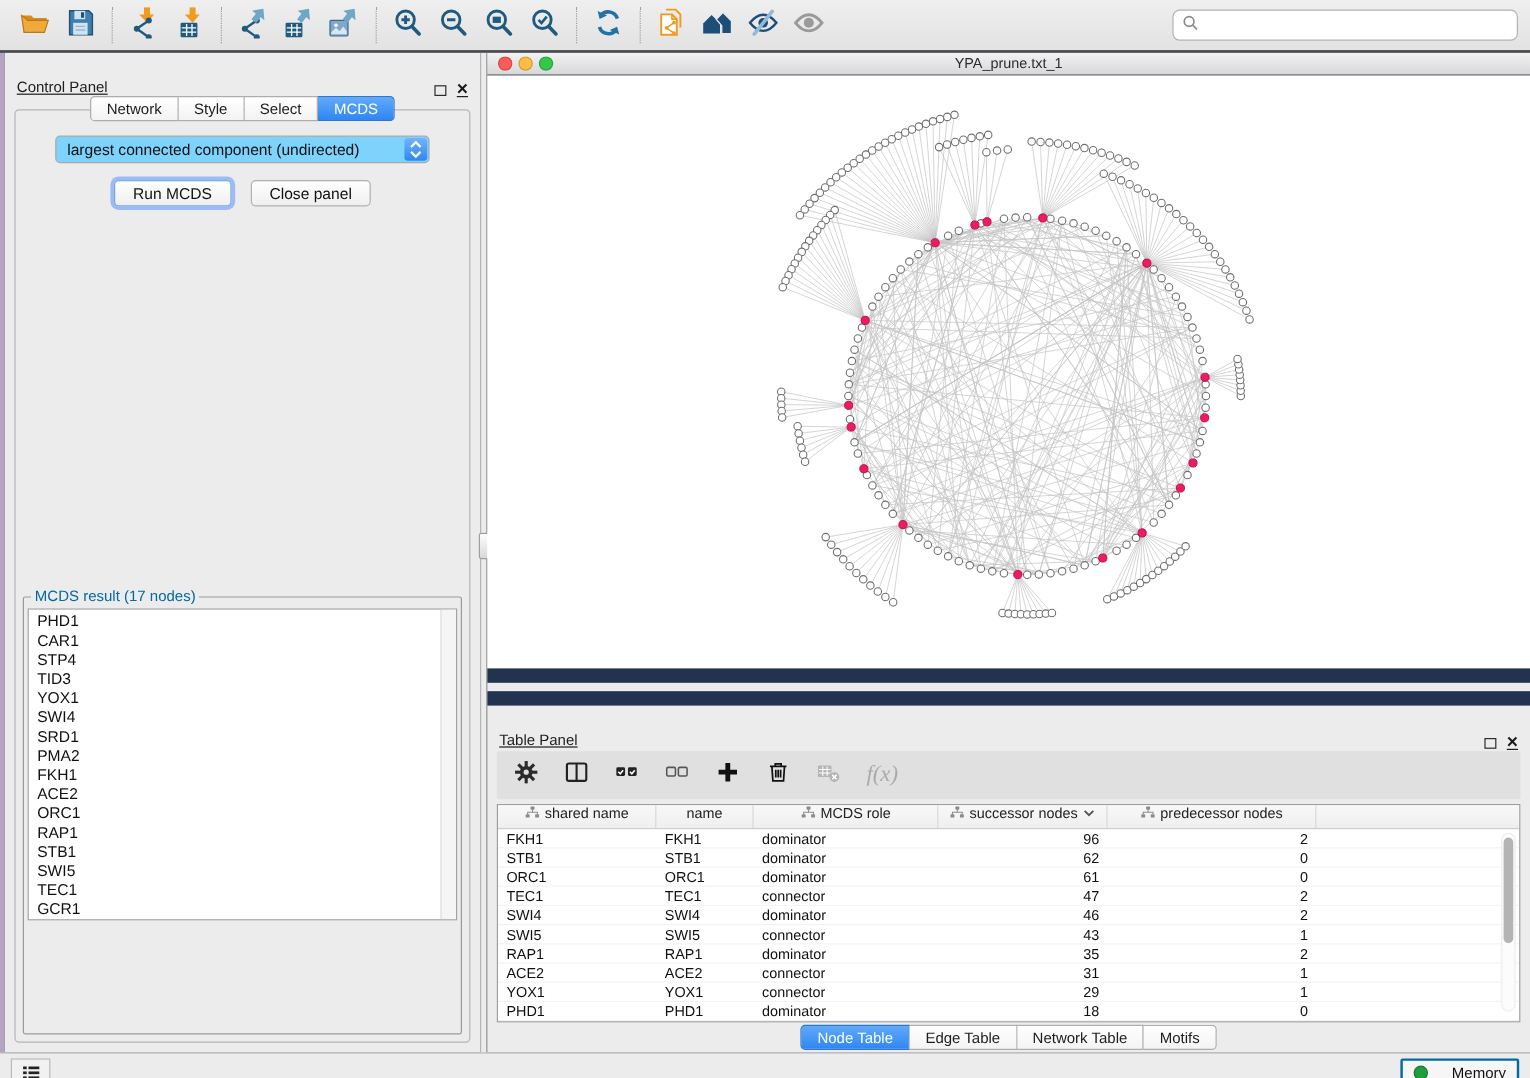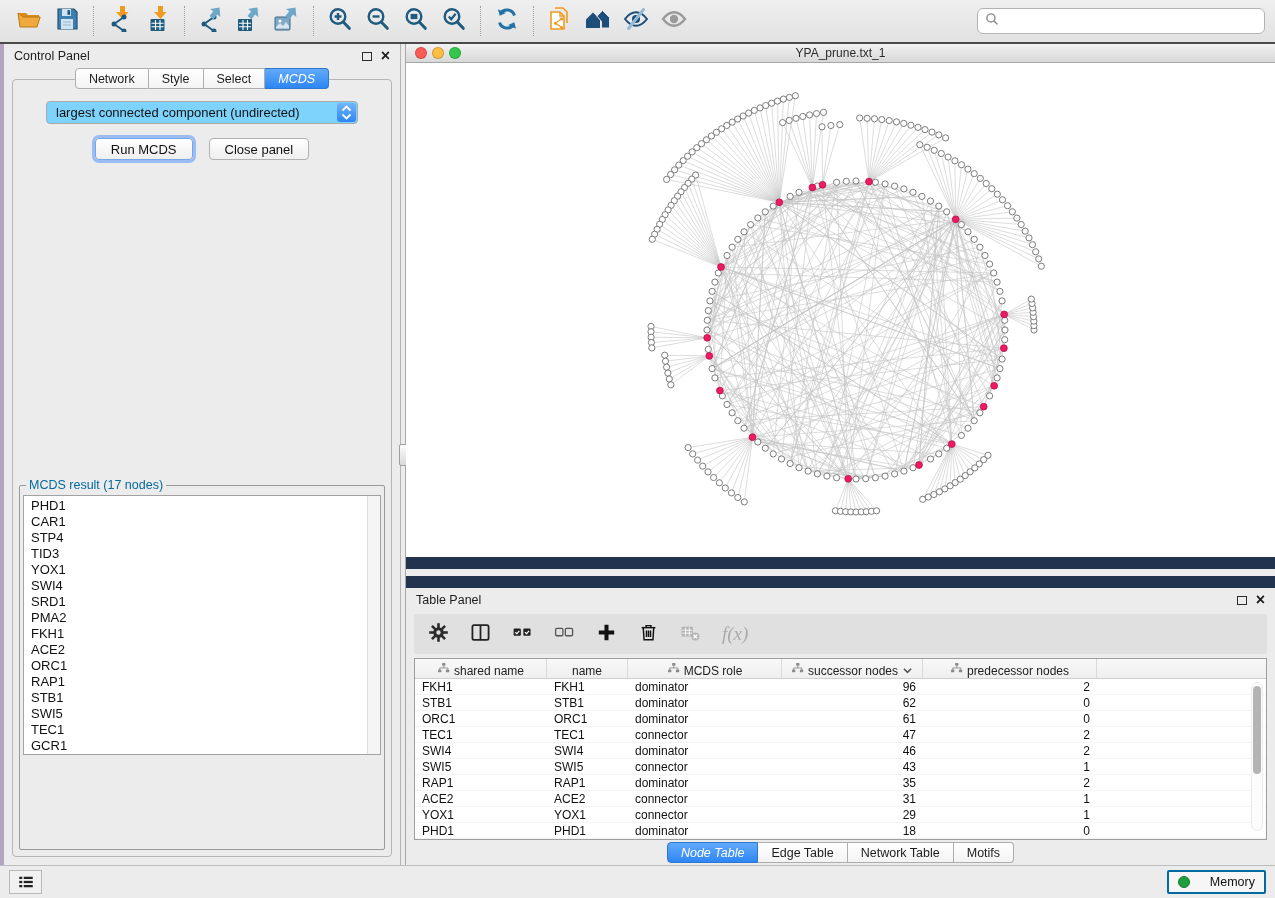--- a/index.html
+++ b/index.html
@@ -15,30 +15,30 @@
   .search-box { margin-left:auto; width:288px; height:26px; background:#fff; border:1px solid #b3b3b3;
     border-radius:6px; display:flex; align-items:center; padding:0 7px; gap:5px; }
   .search-box input { border:none; outline:none; flex:1; font-size:12px; font-family:inherit; background:transparent; }
 
   
   .main-row { flex:0 0 814px; display:flex; }
   .edge-strip { flex:0 0 4px; background:#b3a4c2; }
 
   
   .control-panel { flex:0 0 396px; background:#ececec; display:flex; flex-direction:column; }
-  .panel-title-row { height:24px; display:flex; align-items:center; padding:0 10px; font-size:12.5px; color:#1d1d1d; }
+  .panel-title-row { height:36px; display:flex; align-items:flex-end; padding:0 10px; font-size:12.5px; color:#1d1d1d;text-decoration:underline; }
   .panel-title-icons { margin-left:auto; display:flex; align-items:center; gap:9px; }
   .win-float { width:10px; height:9px; border:1.5px solid #2c2c2c; display:inline-block; }
   .win-close { font-size:16px; font-weight:bold; color:#1a1a1a; line-height:10px; }
   .cp-tabs { display:flex; justify-content:center; position:relative; z-index:2; margin-bottom:-10px; }
   .seg { font-size:12.5px; color:#1d1d1d; background:linear-gradient(#ffffff,#f3f3f3);
     border:1px solid #adadad; border-left-width:0; padding:2.5px 13px; }
   .seg:first-child { border-left-width:1px; border-radius:4px 0 0 4px; }
   .seg:last-child { border-radius:0 4px 4px 0; }
-  .seg.active { background:linear-gradient(#62aafa,#2e86f3); color:#fff; border-color:#2d77cf;font-style:italic; }
+  .seg.active { background:linear-gradient(#62aafa,#2e86f3); color:#fff; border-color:#2d77cf; }
   .cp-content { flex:1; margin:0 8px 8px; border:1px solid #b5b5b5; border-radius:4px;
     background:#ececec; display:flex; flex-direction:column; padding-top:10px; }
   .opt-label { text-align:center; font-size:13px; color:#111; margin-top:26px; }
   .dropdown { width:312px; height:23px; margin:11px auto 0; background:#7dd3fc; border:1px solid #a9a9a9;
     border-radius:4px; position:relative; display:flex; align-items:center; font-size:13px; color:#111; padding:0 24px 0 9px; }
   .stepper { position:absolute; right:1px; top:1px; bottom:1px; width:19px; border-radius:3px;
     background:linear-gradient(#72b4fb,#2e86f3); display:flex; flex-direction:column; align-items:center; justify-content:center; gap:1px; }
   .btn-row { display:flex; justify-content:center; gap:16px; margin-top:14px; }
   .mac-btn { height:22px; padding:0 15px; font-size:13px; font-family:inherit; color:#111;
     background:linear-gradient(#ffffff,#efefef); border:1px solid #b2b2b2; border-radius:4px; }
@@ -68,21 +68,21 @@
   .net-canvas svg { position:absolute; inset:0; }
 
   
   .table-panel { flex:1; background:#ececec; display:flex; flex-direction:column; min-height:0; }
   .tp-toolbar { flex:0 0 40px; margin:2px 8px 4px; background:#e0e0e0; border-radius:2px;
     display:flex; align-items:center; padding:0 14px; gap:21px; }
   .tp-tool { display:flex; align-items:center; justify-content:center; }
   .fx-label { font-family:"Liberation Serif", serif; font-style:italic; font-size:19px; color:#aaa; }
   .tp-table-wrap { flex:1; margin:0 8px; background:#fff; border:1px solid #9e9e9e; position:relative; overflow:hidden; }
   .thead { display:flex; height:20px; background:linear-gradient(#f8f8f8,#efefef); border-bottom:1px solid #cfcfcf; }
-  .th { display:flex; align-items:flex-end; justify-content:center; gap:4px; font-size:12px; color:#222;
+  .th { display:flex; align-items:flex-start; justify-content:center; gap:4px; font-size:12px; color:#222;
     border-right:1px solid #d9d9d9; overflow:hidden; }
   .tr { display:flex; height:16px; align-items:center; border-bottom:1px solid #f3f3f3; }
   .td { font-size:12px; color:#111; padding:0 7px; overflow:hidden; white-space:nowrap; }
   .td.num { text-align:right; }
   .tp-scroll { position:absolute; top:23px; right:3px; bottom:8px; width:12px; background:#fcfcfc;
     border:1px solid #ececec; border-radius:6px; }
   .tp-scroll .thumb { position:absolute; top:3px; left:1px; width:8px; height:88px; background:#b4b4b4; border-radius:4px; }
   .tp-tabs { flex:0 0 25px; display:flex; justify-content:center; align-items:center; }
 
   

